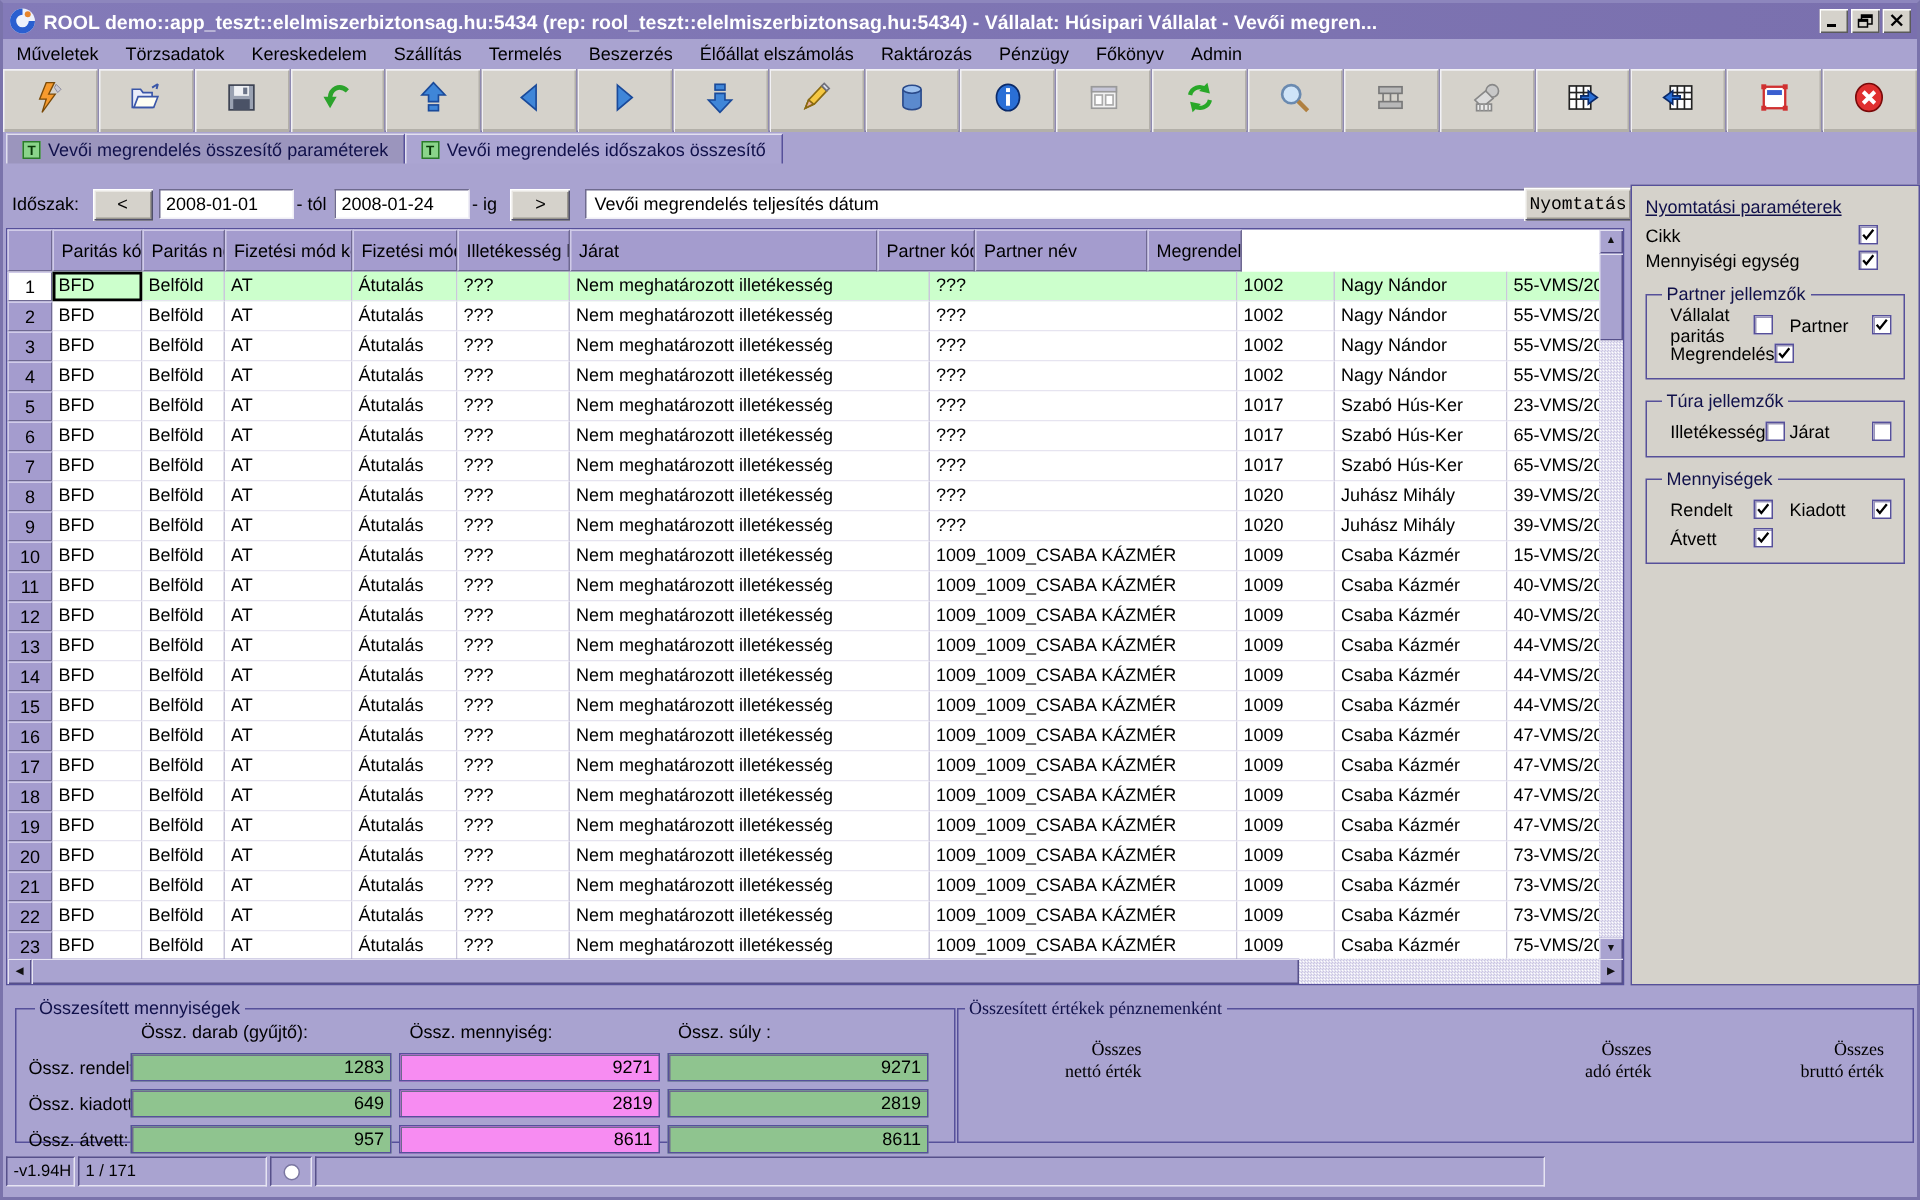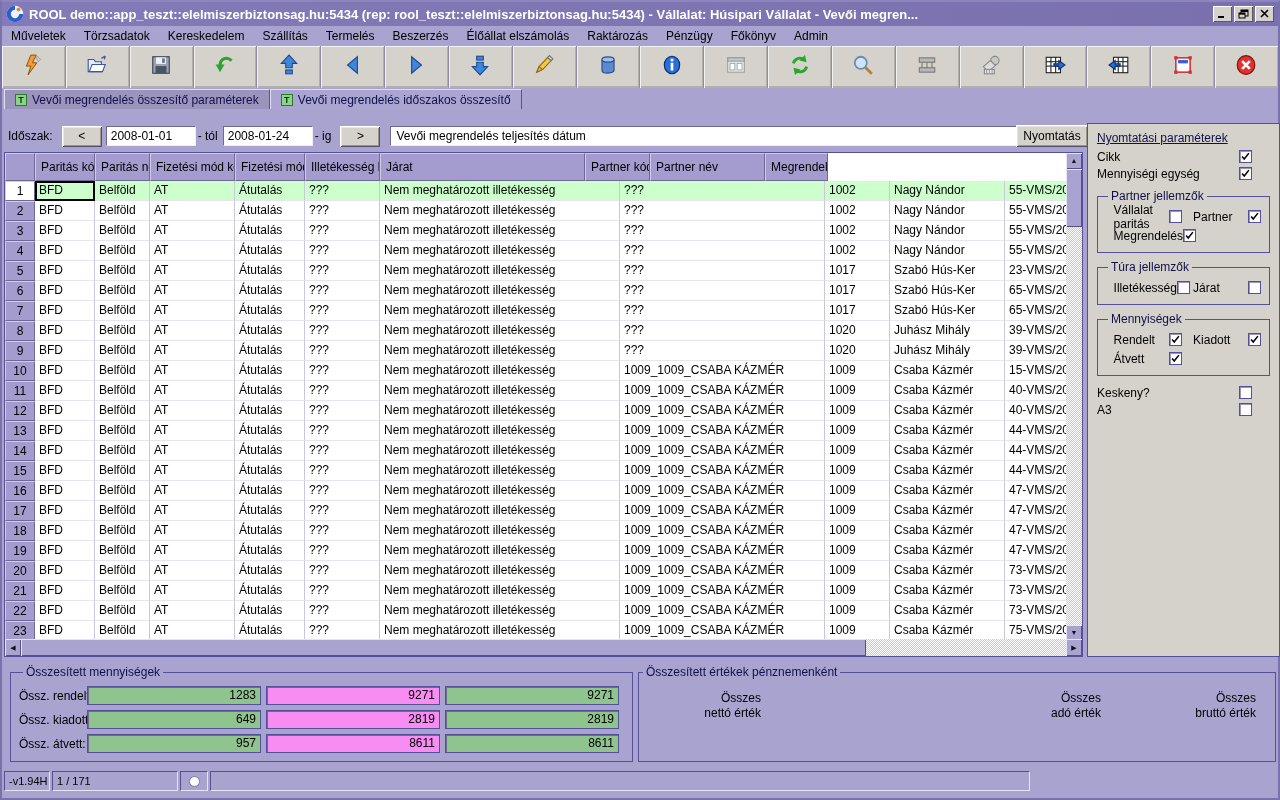--- a/index.html
+++ b/index.html
@@ -49,21 +49,21 @@
   .datein { width:90px; height:20px; background:#fff; border:1px solid #6e6a8e;
     border-right-color:#efeef6; border-bottom-color:#efeef6; font-size:12px; padding:0 4px;
     font-family:"Liberation Sans", sans-serif; }
   #combo { width:665px; height:20px; background:#fff; border:1px solid #6e6a8e;
     border-right-color:#efeef6; border-bottom-color:#efeef6; display:flex; align-items:center; margin-left:6px; }
   #combo > span:first-child { flex:1; padding:0 5px; font-size:12px; white-space:nowrap; overflow:hidden; }
   .combo-arrow { width:17px; height:16px; margin-right:1px; background:#d5d2cb; font-size:8px; text-align:center; line-height:16px;
     box-shadow:inset 1px 1px 0 #fff, inset -1px -1px 0 #50506a; color:#111; flex:0 0 auto; }
   #printbtn { position:absolute; right:190px; width:72px; height:22px; background:#d5d2cb; border:none; font-size:12px;
     box-shadow:inset 1px 1px 0 #fff, inset -1px -1px 0 #50506a, inset 2px 2px 0 #e9e7e2, inset -2px -2px 0 #9a978f;
-    font-family:Liberation Sans, sans-serif; }
+    font-family:Liberation Mono, monospace; }
 
   
   #tablewrap { position:absolute; left:2px; top:150px; width:1079px; height:505px; background:#fff; border:1px solid #56509a; }
   #thead { display:flex; height:28px; }
   .th { height:28px; background:#a49cce; border:1px solid; border-color:#d0cbe8 #6f6992 #6f6992 #d0cbe8;
     font-size:12px; color:#000; line-height:26px; padding-left:5px; white-space:nowrap; overflow:hidden; flex:0 0 auto; }
   #tbody { height:460px; overflow:hidden; }
   .tr { display:flex; height:20px; }
   .td { height:20px; font-size:12px; line-height:19px; padding-left:4px; white-space:nowrap; overflow:hidden;
     background:#fff; border-right:1px solid #cac7db; border-bottom:1px solid #e6e4f0; flex:0 0 auto; color:#000; }
@@ -109,21 +109,21 @@
   #totals { position:absolute; left:8px; top:663px; width:620px; height:97px; padding:2px 8px 6px; }
   .t-hrow { display:flex; margin-left:72px; height:16px; font-size:12px; }
   .t-h { width:174px; margin-right:5px; padding-left:3px; white-space:nowrap; overflow:hidden; }
   .t-row { display:flex; align-items:center; height:19px; margin-top:5px; font-size:12px; }
   .t-lbl { width:68px; text-align:left; white-space:nowrap; }
   .t-box { width:174px; height:19px; margin-right:5px; border:1px solid #56509a;
     box-shadow:inset 1px 1px 0 #6e6a8e; font-size:12px; line-height:17px; text-align:right; padding-right:4px; }
   .t-box.g { background:#8fc48f; }
   .t-box.p { background:#f78cf2; }
 
-  #currency { position:absolute; left:636px; top:663px; width:638px; height:97px; }
+  #currency { position:absolute; left:636px; top:663px; width:638px; height:97px;font-family:Liberation Serif, serif; }
   .c-h { position:absolute; top:12px; font-size:12px; text-align:right; white-space:pre-line; line-height:15px; }
   .c1 { right:514px; } .c2 { right:174px; } .c3 { right:19px; }
 
   
   #statusbar { position:absolute; left:2px; top:769px; width:1028px; height:20px; display:flex; font-size:11px; }
   .st-cell { height:20px; border:1px solid; border-color:#56508a #e6e4f2 #e6e4f2 #56508a; background:#a9a3d0;
     line-height:18px; padding:0 4px; margin-right:2px; white-space:nowrap; overflow:hidden; }
   .st-v { width:46px; } .st-p { width:126px; }
   .st-i { width:28px; display:flex; align-items:center; justify-content:center; }
   .st-i .dot { width:11px; height:11px; border-radius:50%; background:#fff; border:1px solid #7a76a0; }
@@ -763,34 +763,29 @@
               <span>Átvett</span>
               <span class="cb">
                 <svg viewBox="0 0 13 13">
                   <path d="M2.5,6.5 L5,9.5 L10.5,2.5" fill="none" stroke="#000" stroke-width="1.8"></path>
                 </svg>
               </span>
             </div>
           </div>
         </fieldset>
       </div>
-    <div id="pp-extra">
-        <div class="pp-row">
-          <span>Keskeny?</span>
-          <span class="cb"></span>
-        </div>
-        <div class="pp-row">
-          <span>A3</span>
-          <span class="cb"></span>
-        </div>
-      </div>
   </div>
 
   <fieldset id="totals">
     <legend>Összesített mennyiségek</legend>
+    <div class="t-hrow">
+        <span class="t-h">Össz. darab (gyűjtő):</span>
+        <span class="t-h">Össz. mennyiség:</span>
+        <span class="t-h">Össz. súly :</span>
+      </div>
     <div id="totals-rows">
         <div class="t-row">
           <span class="t-lbl">Össz. rendelt:</span>
           <span class="t-box g">1283</span>
           <span class="t-box p">9271</span>
           <span class="t-box g">9271</span>
         </div>
         <div class="t-row">
           <span class="t-lbl">Össz. kiadott:</span>
           <span class="t-box g">649</span>

